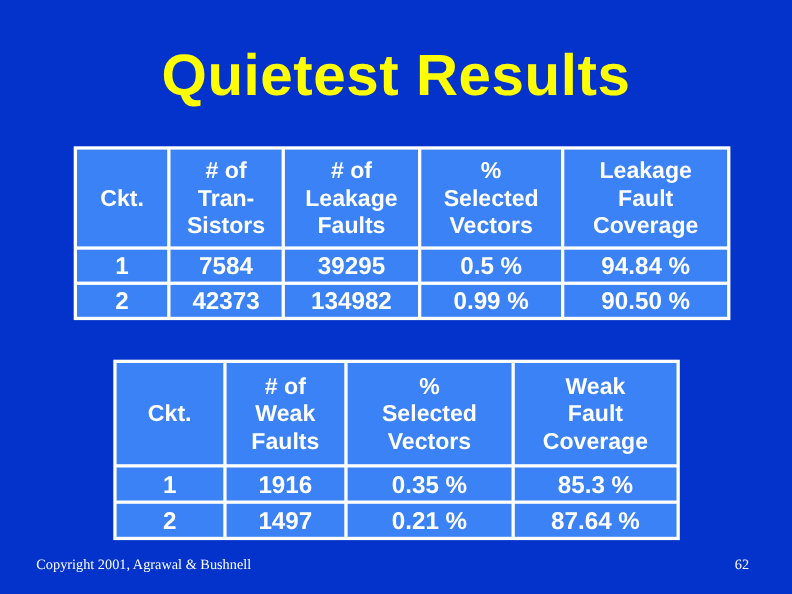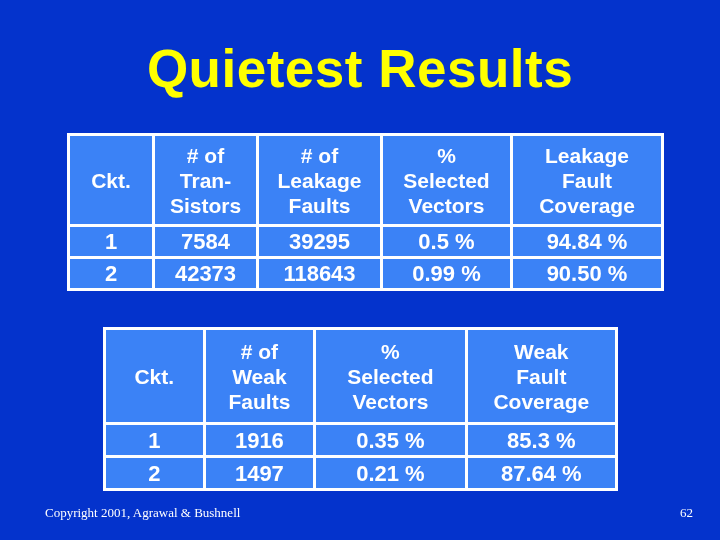--- a/index.html
+++ b/index.html
@@ -84,21 +84,21 @@
   #table-weak .hdr-cell {
     height: 92px;
   }
   #table-weak .data-cell {
     height: 30px;
   }
 
   
   #footer {
     position: absolute;
-    left: 12px;
+    left: 0;
     top: 505px;
     width: 656px;
     height: 24px;
     color: #ffffff;
     font-family: "Liberation Serif", serif;
     font-size: 13px;
   }
   #footer-copyright {
     position: absolute;
     left: 33px;
@@ -162,21 +162,21 @@
       <tr>
         <td class="data-cell">1</td>
         <td class="data-cell">7584</td>
         <td class="data-cell">39295</td>
         <td class="data-cell">0.5 %</td>
         <td class="data-cell">94.84 %</td>
       </tr>
       <tr>
         <td class="data-cell">2</td>
         <td class="data-cell">42373</td>
-        <td class="data-cell">118643</td>
+        <td class="data-cell">134982</td>
         <td class="data-cell">0.99 %</td>
         <td class="data-cell">90.50 %</td>
       </tr>
     </tbody>
   </table>
 
   <table id="table-weak" class="slide-table">
     <colgroup>
       <col style="width:95px">
       <col style="width:106px">

